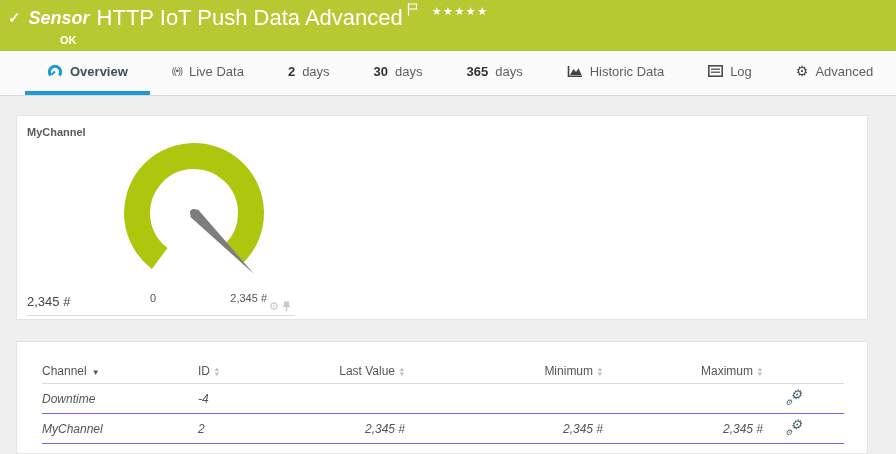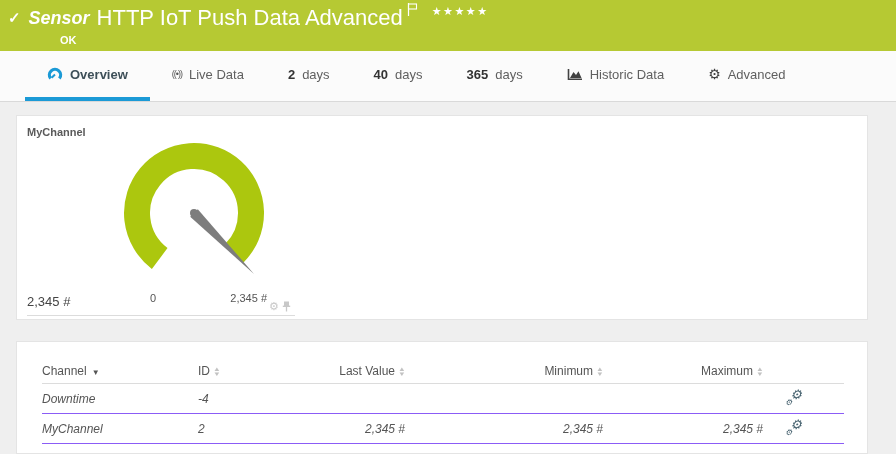--- a/index.html
+++ b/index.html
@@ -10,21 +10,21 @@
   .sensor-header { position:relative; height:51px; background:#b6c933; color:#fff; padding:5px 0 0 8px; }
   .title-line { display:flex; align-items:center; }
   .check { font-size:15px; font-weight:bold; }
   .sensor-type { font-style:italic; font-weight:bold; font-size:18px; margin-left:8px; }
   .sensor-name { font-size:22px; margin-left:7px; font-weight:400; }
   .flag { margin-left:4px; position:relative; top:-7px; }
   .stars { margin-left:14px; position:relative; top:-7px; font-size:11px; letter-spacing:1.5px; }
   .status-line { font-size:11px; font-weight:bold; margin:3px 4px 0 52px; }
 
   
-  .tabstrip { height:51px; background:#fbfbfb; border-bottom:1px solid #d9d9d9;
+  .tabstrip { height:45px; background:#fbfbfb; border-bottom:1px solid #d9d9d9;
               display:flex; align-items:stretch; padding-left:25px; }
   .tab { display:flex; align-items:center; gap:7px; padding:0 22px; font-size:13px;
          color:#5f5f5f; border-bottom:4px solid transparent; cursor:pointer; white-space:nowrap; }
   .tab .num { font-weight:bold; color:#333; }
   .tab.active { border-bottom-color:#1b9ad6; color:#3d4f58; font-weight:bold; }
   .tab .txticon { font-size:9px; color:#555; letter-spacing:-1px; }
 
   
   .card { position:absolute; left:16px; width:852px; background:#fff; border:1px solid #e4e4e4; }
   .gauge-card { top:115px; height:205px; }
@@ -86,33 +86,41 @@
   </div>
   <div class="tab">
     <span class="txticon">((•))</span>
     <span>Live Data</span>
   </div>
   <div class="tab">
     <span class="num">2</span>
     <span>days</span>
   </div>
   <div class="tab">
-    <span class="num">40</span>
+    <span class="num">30</span>
     <span>days</span>
   </div>
   <div class="tab">
     <span class="num">365</span>
     <span>days</span>
   </div>
   <div class="tab">
     <svg width="16" height="13" viewBox="0 0 16 13">
       <path d="M 1.5 1 V 11.2 H 15" fill="none" stroke="#424242" stroke-width="1.6"></path>
       <polygon points="3,10 6.5,4 9,7 11.5,3.2 14.5,10" fill="#424242"></polygon>
     </svg>
     <span>Historic Data</span>
+  </div>
+  <div class="tab">
+    <svg width="15" height="12" viewBox="0 0 15 12">
+      <rect x="0.8" y="0.8" width="13.4" height="10.4" fill="none" stroke="#424242" stroke-width="1.5"></rect>
+      <line x1="3" y1="4.2" x2="12" y2="4.2" stroke="#424242" stroke-width="1.2"></line>
+      <line x1="3" y1="7.2" x2="12" y2="7.2" stroke="#424242" stroke-width="1.2"></line>
+    </svg>
+    <span>Log</span>
   </div>
   <div class="tab">
     <span style="font-size:14px; color:#424242; line-height:14px;">⚙</span>
     <span>Advanced</span>
   </div>
 </div>
 
 <div class="card gauge-card">
   <div class="chan-label">MyChannel</div>
 

